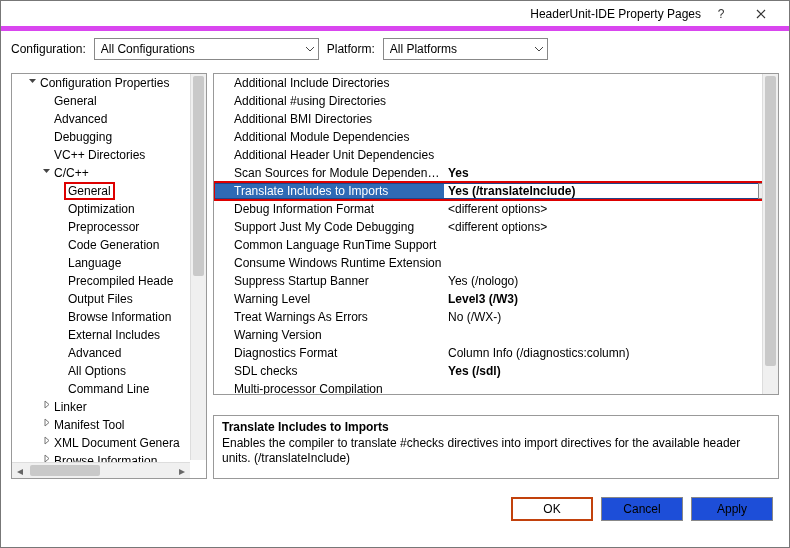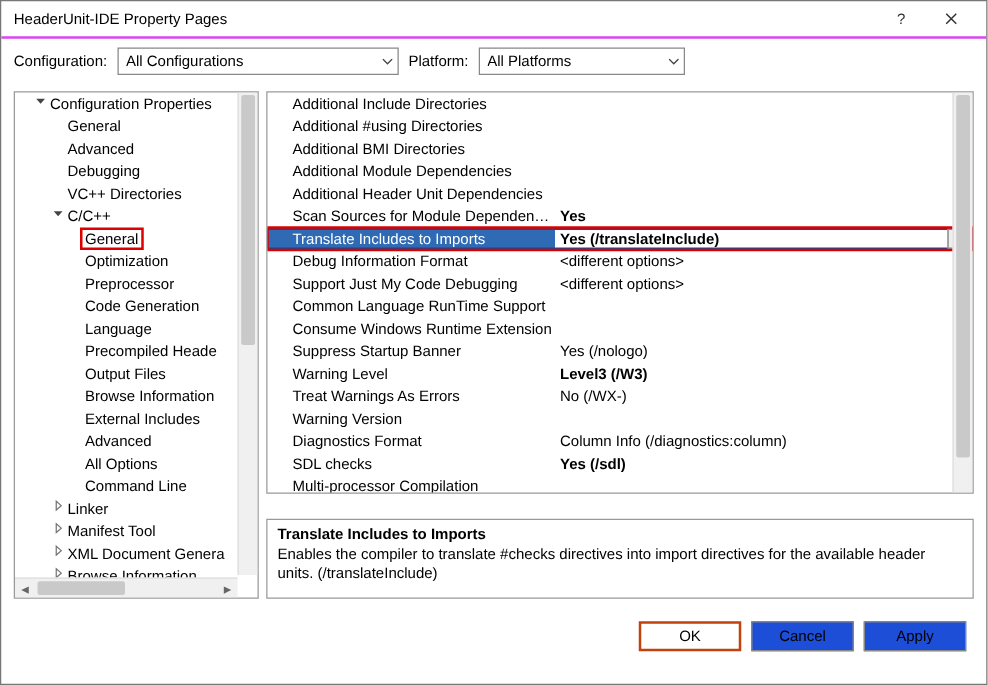--- a/index.html
+++ b/index.html
@@ -1,18 +1,18 @@
 <!DOCTYPE html>
 <html><head>
 <meta charset="utf-8">
 <style>
   * { box-sizing: border-box; font-family: "Segoe UI", Tahoma, sans-serif; font-size: 12px; }
   html, body { margin: 0; padding: 0; }
   body { width: 790px; height: 548px; background: #fff; border: 1px solid #777; overflow: hidden; color: #000; }
-  .titlebar { display: flex; align-items: center; height: 30px; padding: 0 8px 0 10px; border-bottom: 2px solid #d946ef; }
+  .titlebar { display: flex; align-items: center; height: 30px; padding: 0 8px 0 10px; border-bottom: 5px solid #d946ef; text-align: right; }
   .titlebar .title { flex: 1; }
   .titlebar .tb-btn { width: 40px; height: 30px; display: flex; align-items: center; justify-content: center; color: #333; }
   .cfgbar { display: flex; align-items: center; height: 36px; padding: 0 10px; gap: 8px; }
   .cfgbar label { white-space: nowrap; }
   .combo { display: flex; align-items: center; border: 1px solid #888; height: 22px; background: #fff; padding: 0 4px 0 6px; }
   .combo .txt { flex: 1; overflow: hidden; text-overflow: ellipsis; white-space: nowrap; }
   .combo .caret { margin-left: 4px; }
   #cfg-config { width: 225px; justify-content: center; }
   #cfg-platform { width: 165px; }
   .cfgmgr { margin-left: auto; border: 1px solid #888; background: #eee; height: 22px; padding: 0 10px; display: flex; align-items: center; }

